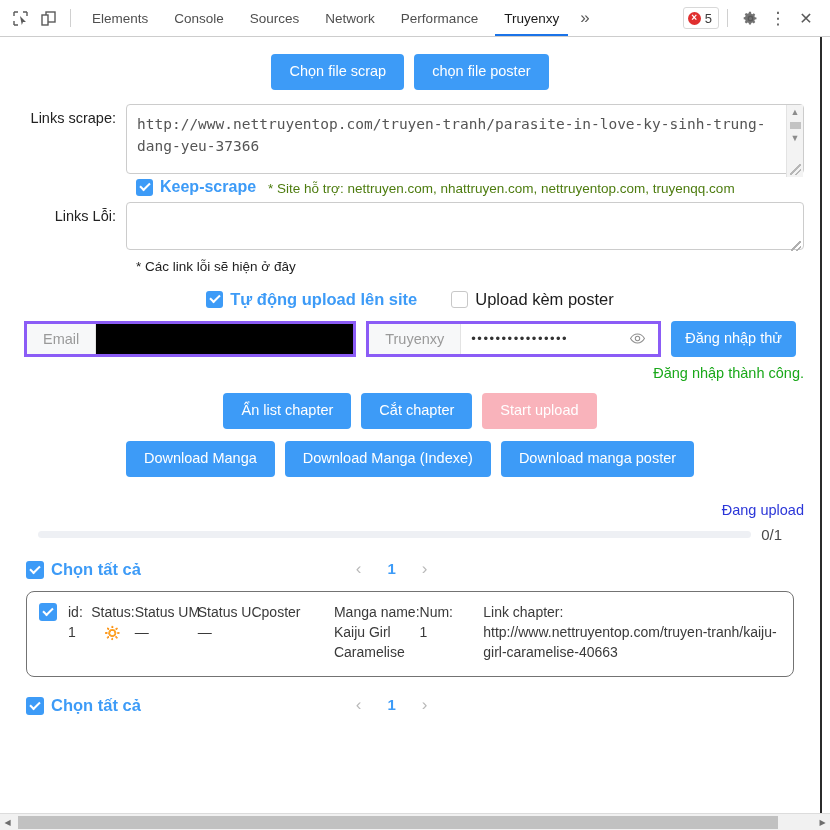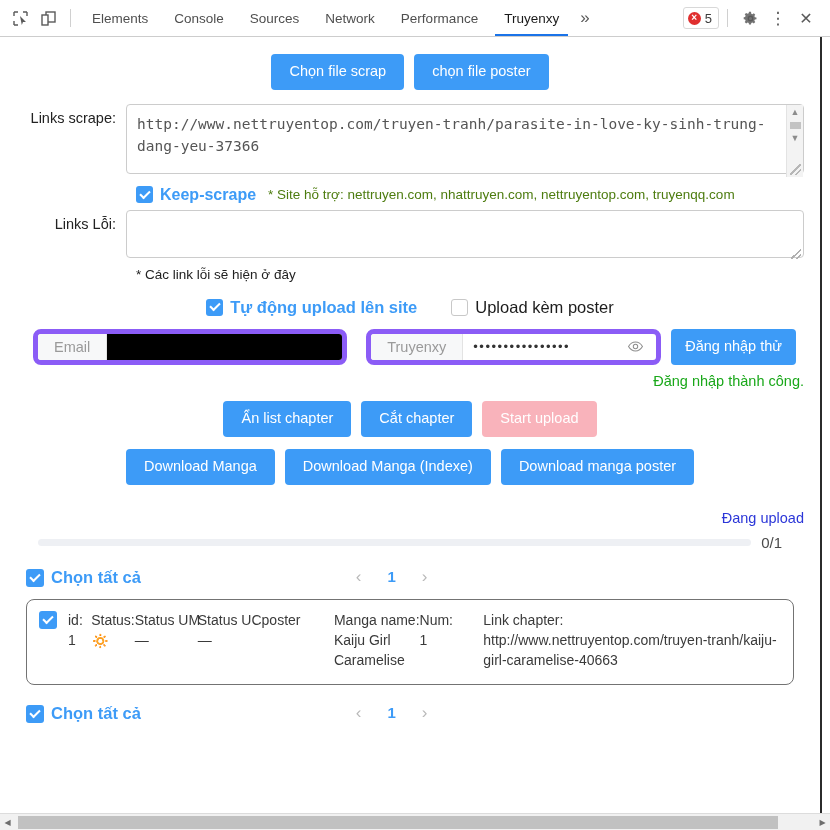--- a/index.html
+++ b/index.html
@@ -110,21 +110,21 @@
       linear-gradient(135deg, transparent 70%, #b7b7b7 70%, #b7b7b7 80%, transparent 80%);
   }
   .ta-grip {
     position:absolute; right:3px; bottom:3px; width:10px; height:10px;
     background:
       linear-gradient(135deg, transparent 45%, #b0b0b0 45%, #b0b0b0 56%, transparent 56%),
       linear-gradient(135deg, transparent 72%, #b0b0b0 72%, #b0b0b0 83%, transparent 83%);
     pointer-events:none;
   }
 
-  .keep-row { display:flex; align-items:center; margin-top:8px; padding-left:120px; }
+  .keep-row { display:flex; align-items:flex-end; margin-top:0; padding-left:120px; }
   .cb {
     width:17px; height:17px; border-radius:3px; flex:none;
     display:flex; align-items:center; justify-content:center;
     margin-right:7px;
   }
   .cb.on { background:#3d9bf7; }
   .cb.on:before {
     content:""; width:8px; height:4px;
     border-left:2px solid #fff; border-bottom:2px solid #fff;
     transform: rotate(-45deg) translate(1px,-1px);
@@ -133,21 +133,21 @@
   .cb-label-blue { color:#3d9bf7; font-size:16px; font-weight:bold; }
   .hint-inline { font-size:13.5px; color:#4d7c0f; margin-left:12px; white-space:nowrap; }
   .hint-small { font-size:13.5px; color:#222; padding-left:120px; margin-top:5px; }
 
   .upload-opts { display:flex; justify-content:center; align-items:center; gap:34px; margin-top:16px; }
   .opt { display:flex; align-items:center; }
   .opt-label-blue { color:#3d9bf7; font-size:16.5px; font-weight:bold; }
   .opt-label-dark { color:#1c1c1c; font-size:16.5px; }
 
   .login-row { display:flex; align-items:stretch; margin-top:12px; padding:0 8px; }
-  .igroup { display:flex; border:5px solid #8b5cf6; border-radius:8px; overflow:hidden; background:#fff;margin-left:9px; }
+  .igroup { display:flex; border:3px solid #8b5cf6; border-radius:0; overflow:hidden; background:#fff; }
   .igroup .addon {
     background:#f7f8f9; color:#9a9a9a; font-size:14.5px;
     display:flex; align-items:center; padding:0 16px;
     border-right:1px solid #e3e3e3; white-space:nowrap;
   }
   .redacted { background:#000; flex:1; }
   .pw-val { font-size:13px; color:#333; letter-spacing:1.5px; display:flex; align-items:center; padding:0 10px; flex:1; }
   .eye { display:flex; align-items:center; padding:0 12px; color:#8e8e8e; }
   .login-ok { text-align:right; color:#1aa81a; font-size:14.5px; margin-top:8px; }
 
@@ -170,21 +170,21 @@
     margin:12px 10px 0 10px;
     border:1px solid #737373; border-radius:8px;
     height:86px; position:relative; overflow:visible;
   }
   .card-inner { display:flex; padding:10px 0 0 12px; font-size:14px; color:#3a3a3a; }
   .col { display:flex; flex-direction:column; line-height:1.45; }
   .col .k { color:#3a3a3a; white-space:nowrap; }
   .col .v { color:#3a3a3a; }
   .cb-card { width:18px; height:18px; margin-right:11px; margin-top:1px; }
   .c-id { width:32px; }
-  .c-status { width:57px; }
+  .c-status { width:57px;text-align:center; }
   .c-um { width:63px; }
   .c-uc { width:65px; }
   .c-poster { width:100px; }
   .c-name { width:88px; }
   .c-num { width:88px; }
   .c-link { width:auto; }
   .sun { color:#f5a623; font-size:15px; }
   .dash { color:#555; }
   .link-text { white-space:pre-line; }
 

